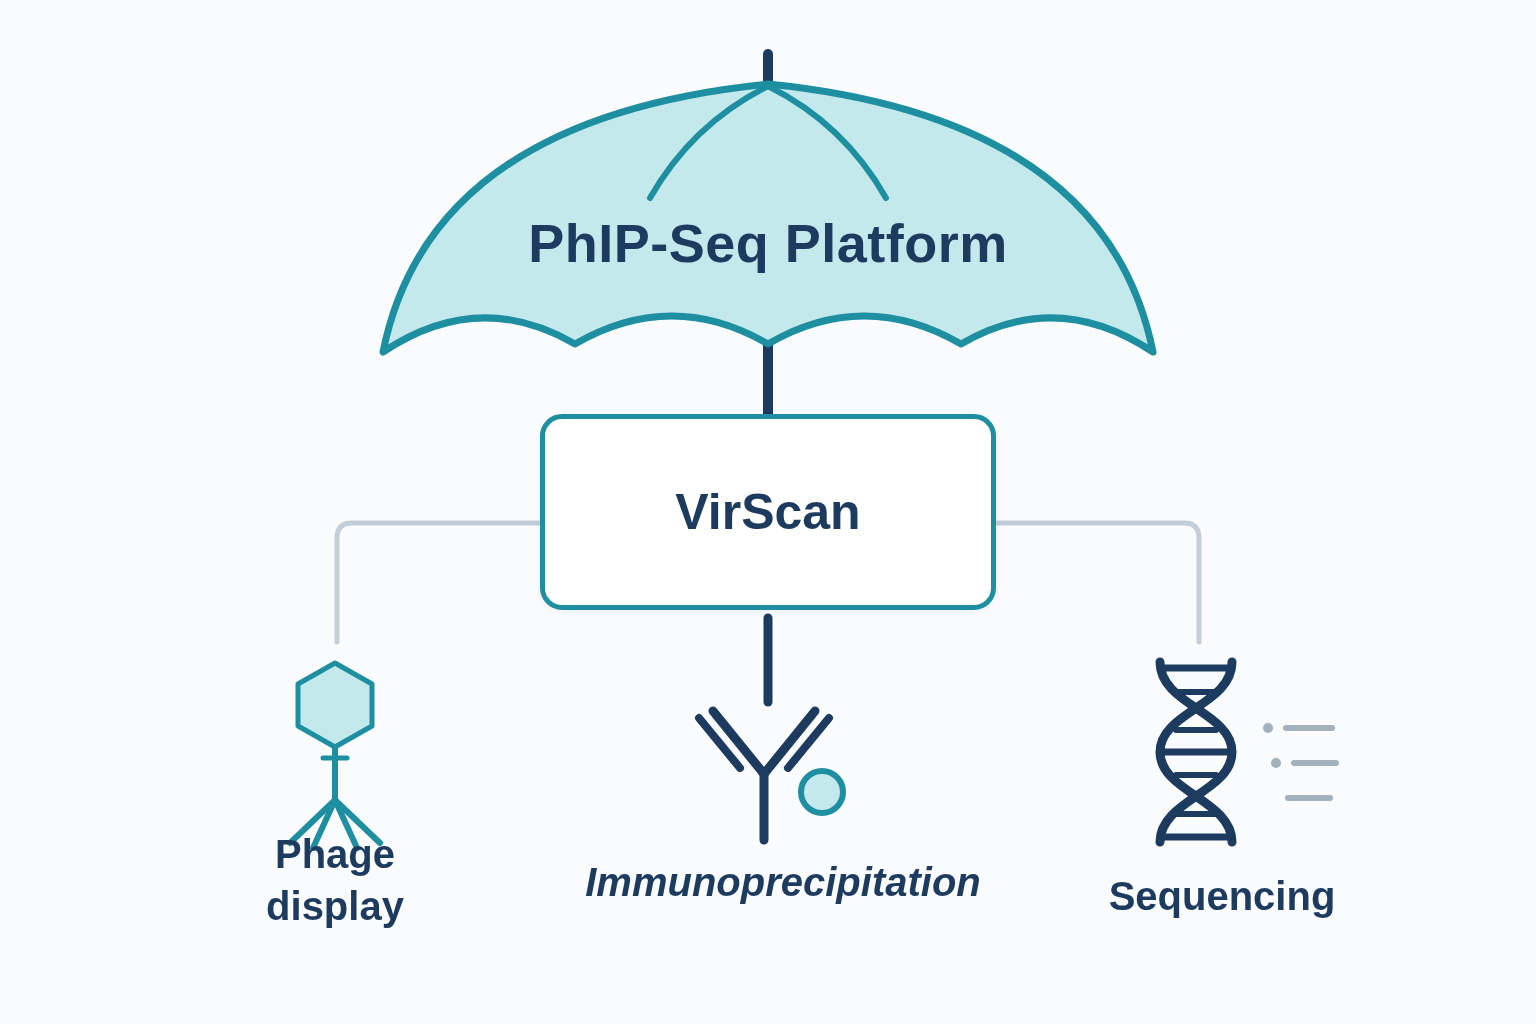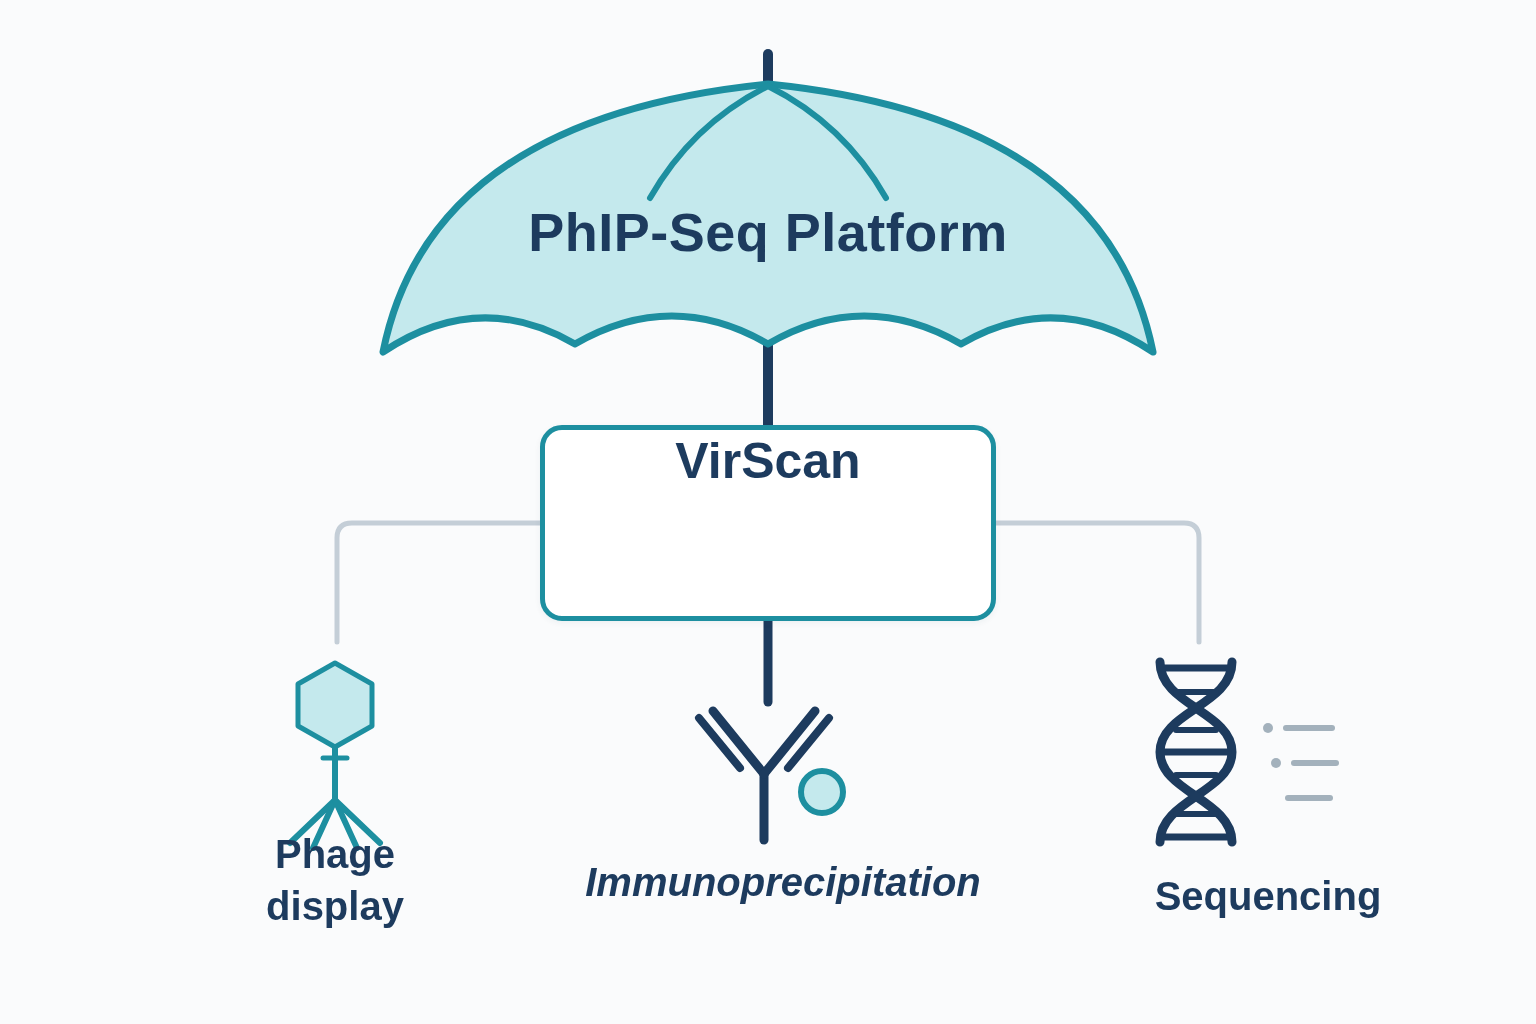--- a/index.html
+++ b/index.html
@@ -10,39 +10,39 @@
     --connector:#c4ced7;
     --muted:#a3b1bc;
   }
   *{margin:0;padding:0;box-sizing:border-box;}
   html,body{width:1536px;height:1024px;overflow:hidden;}
   body{background:var(--background);font-family:"Liberation Sans",sans-serif;}
   .stage{position:relative;width:1536px;height:1024px;background:var(--background);}
   .stage svg{position:absolute;left:0;top:0;}
 
   .title{
-    position:absolute;left:768px;top:232px;transform:translate(-50%,-50%);
+    position:absolute;left:768px;top:243px;transform:translate(-50%,-50%);
     font-size:54px;font-weight:700;color:var(--navy);letter-spacing:.5px;
     white-space:nowrap;
   }
   .box{
-    position:absolute;left:540px;top:425px;width:456px;height:196px;
+    position:absolute;left:540px;top:414px;width:456px;height:196px;
     background:#ffffff;border:5px solid var(--teal);border-radius:22px;
-    display:flex;flex-direction:column;align-items:center;
+    display:flex;flex-direction:column;align-items:center;justify-content:center;
     color:var(--navy);font-size:50px;font-weight:700;line-height:1.25;
     box-shadow:0 2px 6px rgba(20,60,90,.06);
   }
   .label{
     position:absolute;transform:translateX(-50%);
     color:var(--navy);font-size:40px;font-weight:600;line-height:1.3;
     text-align:center;
   }
   .label-phage{left:335px;top:828px;width:250px;}
   .label-ip{left:783px;top:856px;width:700px;font-style:italic;}
-  .label-seq{left:1268px;top:870px;width:500px;}
+  .label-seq{left:1222px;top:870px;width:500px;}
 </style>
 </head>
 <body>
 
 <div class="stage">
 
   <svg width="1536" height="1024" viewBox="0 0 1536 1024">
 
     <g>
       <line x1="768" y1="54" x2="768" y2="446" stroke="var(--navy)" stroke-width="10" stroke-linecap="round"></line>

